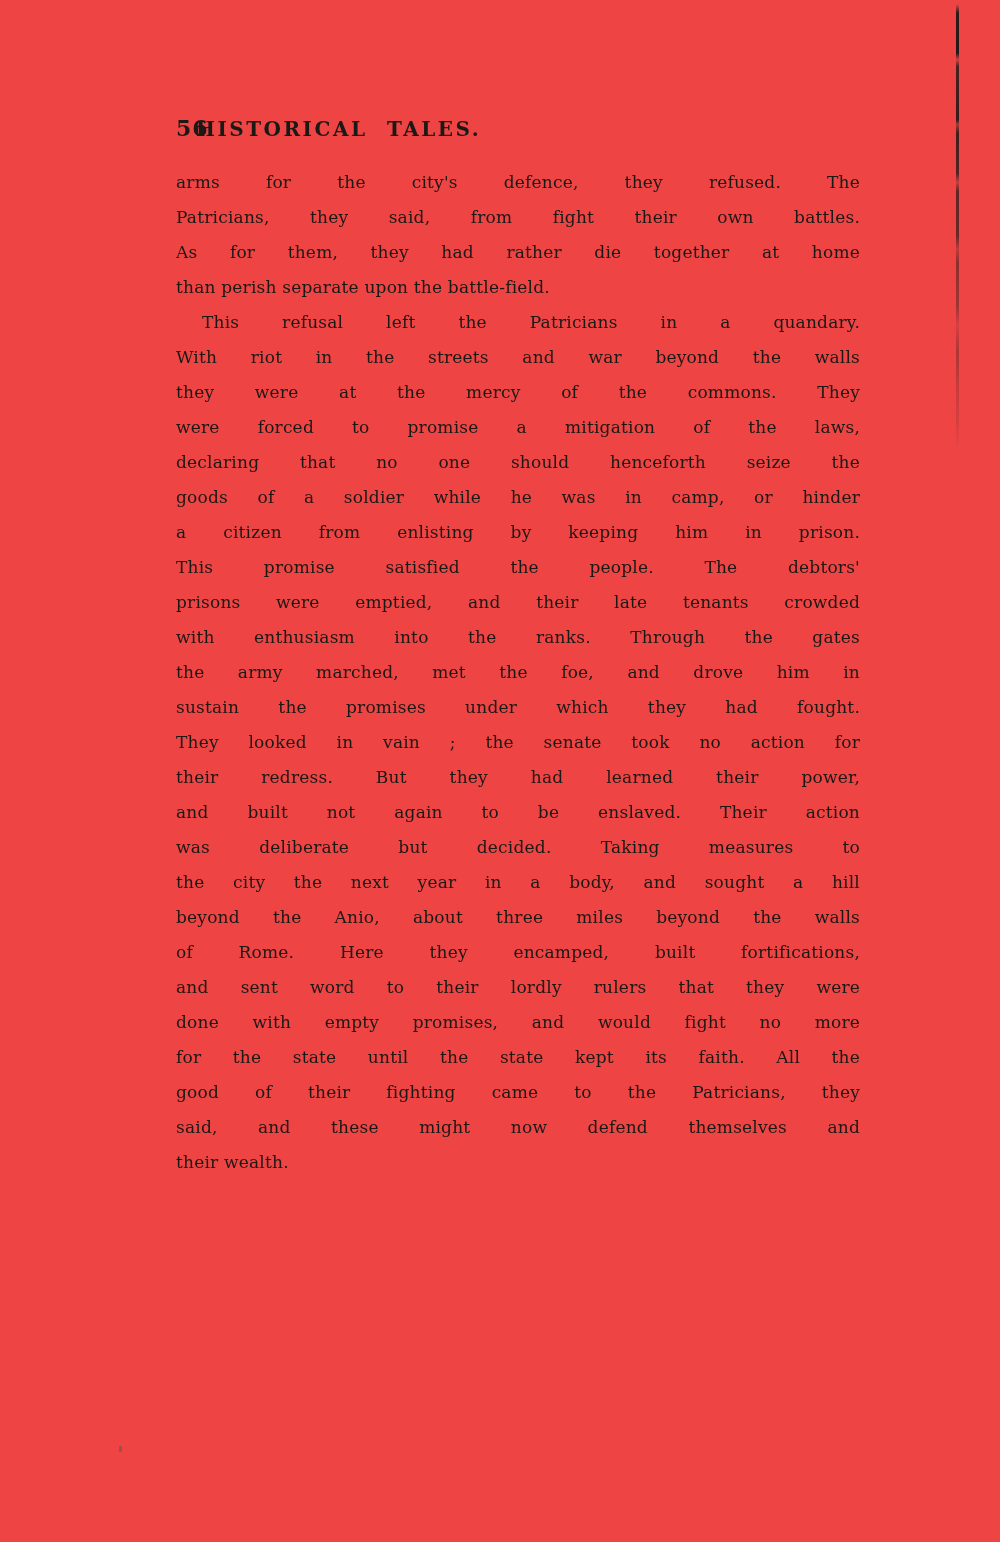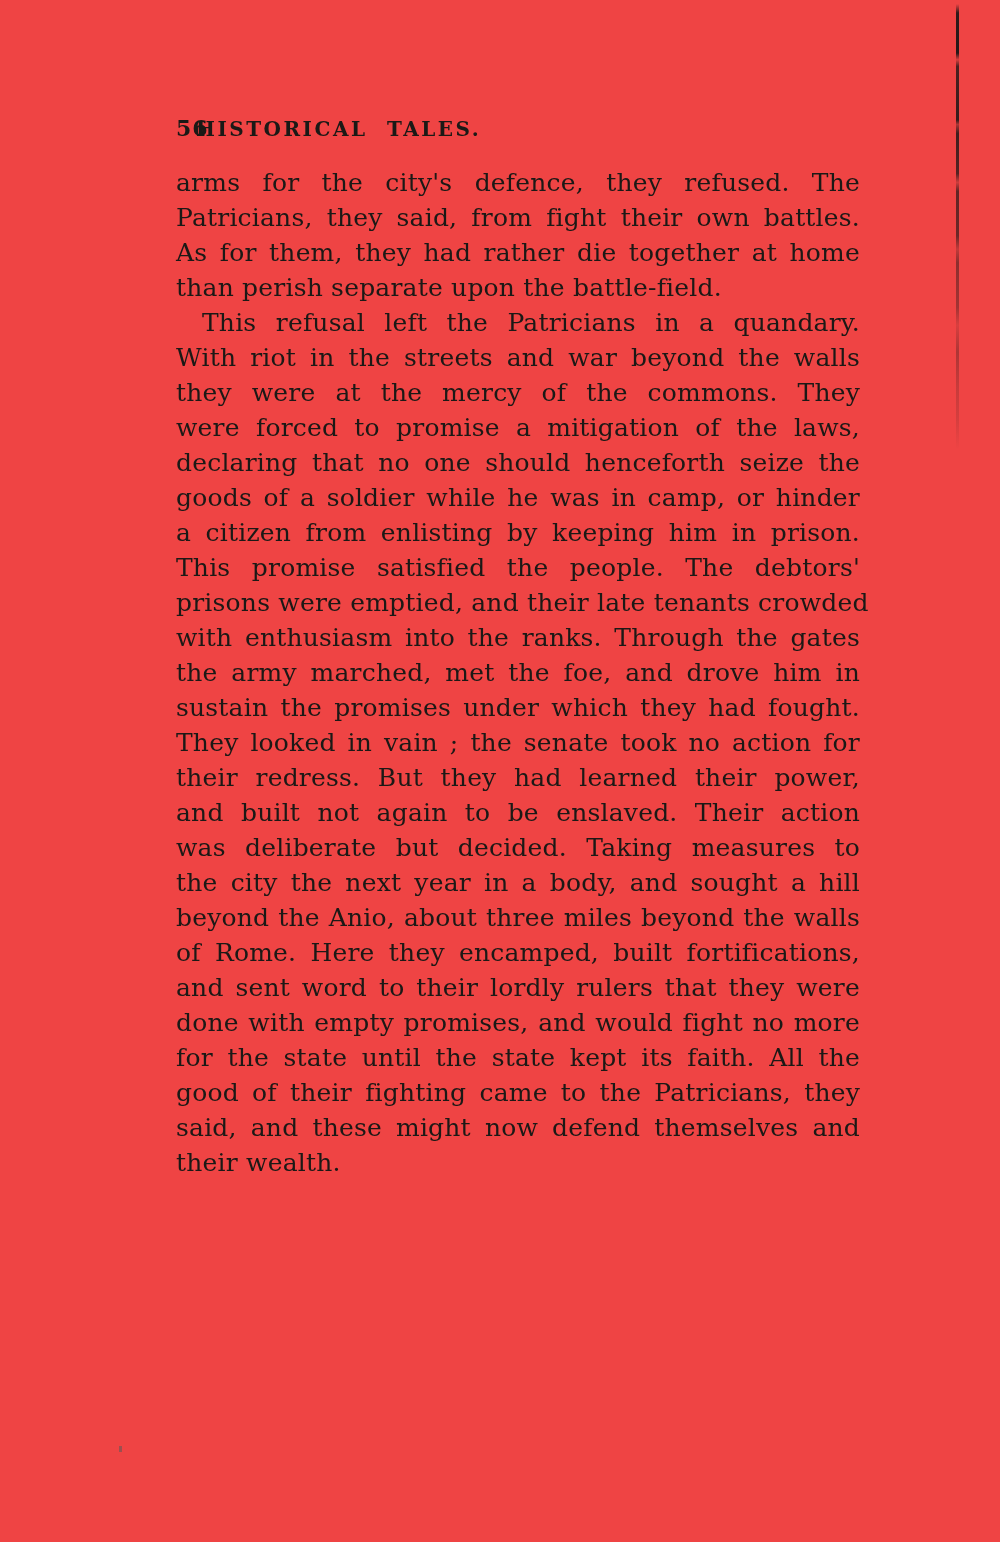--- a/index.html
+++ b/index.html
@@ -39,21 +39,21 @@
     font-weight: bold;
     letter-spacing: 2.5px;
     word-spacing: 10px;
     text-indent: 20px;
   }
   .body-text {
     position: absolute;
     top: 165px;
     left: 176px;
     width: 684px;
-    font-size: 25px;
+    font-size: 17px;
     line-height: 35px;
     letter-spacing: 0.2px;
   }
   .line {
     height: 35px;
     text-align: justify;
     text-align-last: justify;
     white-space: nowrap;
   }
   .line.last {

